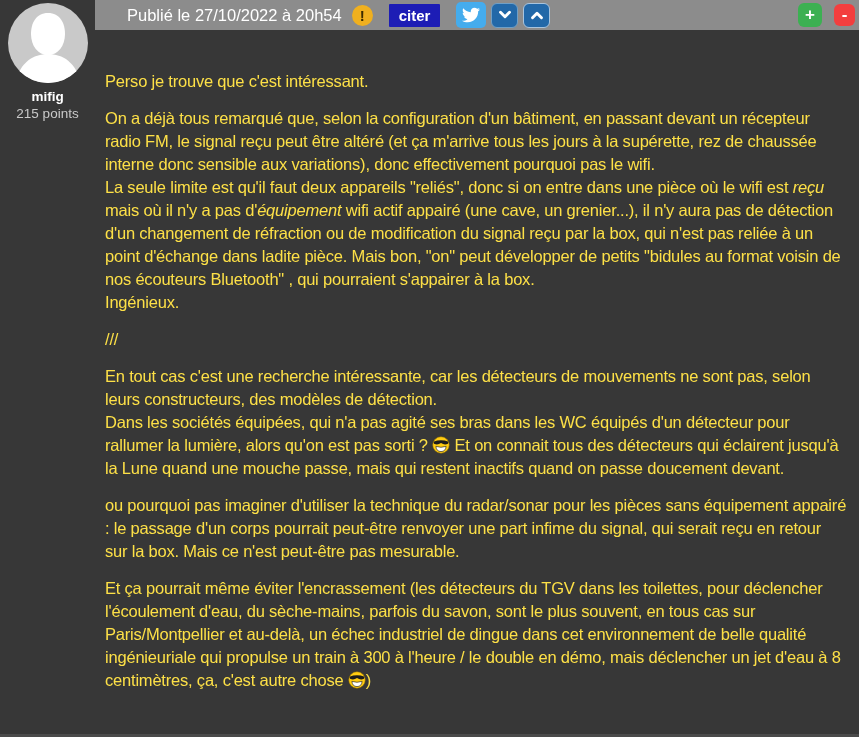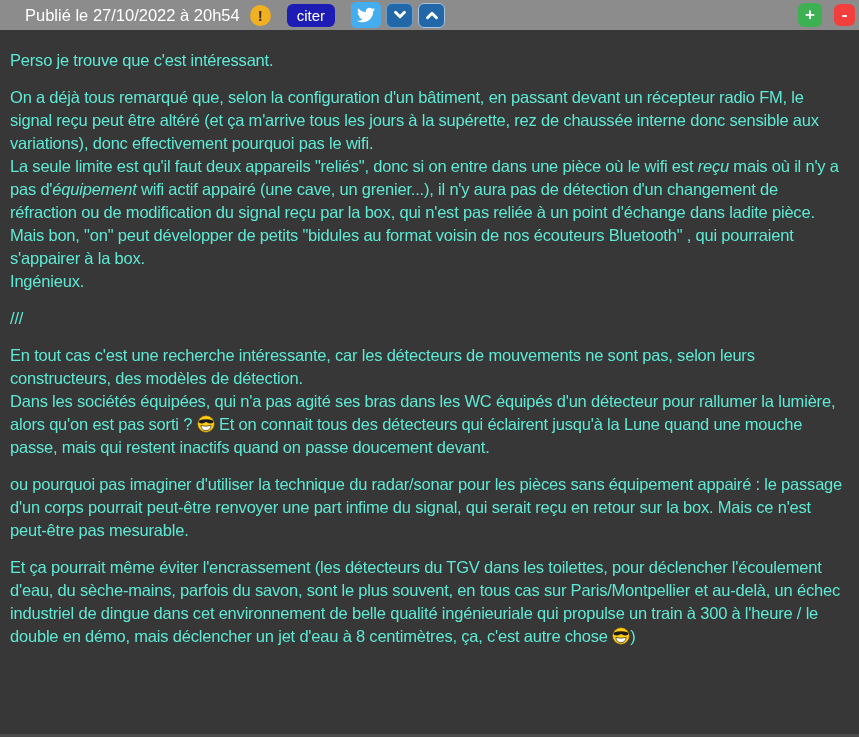--- a/index.html
+++ b/index.html
@@ -17,34 +17,34 @@
   .avatar svg{display:block;width:80px;height:80px;}
   .username{color:#ffffff;font-weight:bold;font-size:13.5px;cursor:pointer;}
   .points{color:#c9c9c9;font-size:13.5px;margin-top:2px;}
 
   
   .main-col{flex:1;min-width:0;display:flex;flex-direction:column;}
 
   .post-header{
     height:30px;flex:none;background:#8c8c8c;
     display:flex;align-items:center;
-    padding:0 3px 0 25px;
+    padding:0 3px 0 32px;
   }
   .published{color:#ffffff;font-size:16.5px;white-space:nowrap;}
   .warn{
     width:21px;height:21px;border-radius:50%;
     background:#f0b01f;color:#3a2b00;
     font-weight:bold;font-size:15px;line-height:21px;
     text-align:center;margin-left:10px;cursor:pointer;flex:none;
   }
   button{font-family:"Liberation Sans",sans-serif;cursor:pointer;padding:0;}
   .btn-cite{
     margin-left:16px;height:23px;padding:0 10px;
-    background:#1d1db5;color:#ffffff;border:none;border-radius:6px;
-    font-size:15px;flex:none;
+    background:#1d1db5;color:#ffffff;border:none;border-radius:1px;
+    font-size:15px;flex:none;font-weight:bold;
   }
   .btn-tw{
     margin-left:16px;width:30px;height:26px;flex:none;
     background:#45aced;border:none;border-radius:5px;
     display:flex;align-items:center;justify-content:center;
   }
   .btn-vote{
     margin-left:5px;width:27px;height:25px;flex:none;
     background:#2268a8;border:1px solid #6f9fc6;border-radius:6px;
     display:flex;align-items:center;justify-content:center;
@@ -57,36 +57,54 @@
     font-size:17px;font-weight:bold;line-height:24px;
   }
   .btn-minus{
     margin-left:12px;margin-right:1px;width:21px;height:22px;flex:none;
     background:#f33e3e;color:#ffffff;border:none;border-radius:6px;
     font-size:17px;font-weight:bold;line-height:20px;
   }
 
   .post-body{
     padding:19px 12px 0 10px;
-    color:#5eead4;font-size:16.5px;line-height:23px;letter-spacing:-0.2px;
+    color:#fde047;font-size:16.5px;line-height:23px;letter-spacing:-0.2px;margin-top:21px;
   }
   .post-body p{margin:0 0 14px;white-space:pre-wrap;}
   .smiley{display:inline-block;width:18px;height:18px;vertical-align:-3px;}
   .smiley svg{display:block;}
 
   .bottom-strip{
     position:absolute;left:0;bottom:0;width:859px;height:3px;
     background:#4a4a4a;
   }
 </style>
 </head>
 <body>
 
 <div class="page">
 
+  <aside class="author-col">
+    <div class="avatar">
+      <svg viewBox="0 0 80 80">
+        <defs>
+            <clipPath id="avclip">
+              <circle cx="40" cy="40" r="40"></circle>
+            </clipPath>
+          </defs>
+        <circle cx="40" cy="40" r="40" fill="#c9c9c9"></circle>
+        <g clip-path="url(#avclip)" fill="#ffffff">
+          <path d="M40 10 C52 10 57 20 57 31 C57 43 50 52 40 52 C30 52 23 43 23 31 C23 20 28 10 40 10 Z"></path>
+          <path d="M6 90 C8 62 23 51 40 51 C57 51 72 62 74 90 Z"></path>
+        </g>
+      </svg>
+    </div>
+    <div class="username">mifig</div>
+    <div class="points">215 points</div>
+  </aside>
 
   <div class="main-col">
 
     <div class="post-header">
       <span class="published">Publié le 27/10/2022 à 20h54</span>
       <span class="warn">!</span>
       <button class="btn-cite">citer</button>
       <button class="btn-tw">
         <svg width="18" height="18" viewBox="0 0 24 24">
           <path fill="#ffffff" d="M23.954 4.569c-.885.389-1.83.654-2.825.775 1.014-.611 1.794-1.574 2.163-2.723-.951.555-2.005.959-3.127 1.184-.896-.959-2.173-1.559-3.591-1.559-2.717 0-4.92 2.203-4.92 4.917 0 .39.045.765.127 1.124C7.691 8.094 4.066 6.13 1.64 3.161c-.427.722-.666 1.561-.666 2.475 0 1.71.87 3.213 2.188 4.096-.807-.026-1.566-.248-2.228-.616v.061c0 2.385 1.693 4.374 3.946 4.827-.413.111-.849.171-1.296.171-.314 0-.615-.03-.916-.086.631 1.953 2.445 3.377 4.604 3.417-1.68 1.319-3.809 2.105-6.102 2.105-.39 0-.779-.023-1.17-.067 2.189 1.394 4.768 2.209 7.557 2.209 9.054 0 13.999-7.496 13.999-13.986 0-.209 0-.42-.015-.63.961-.689 1.8-1.56 2.46-2.548l-.047-.02z"></path>

